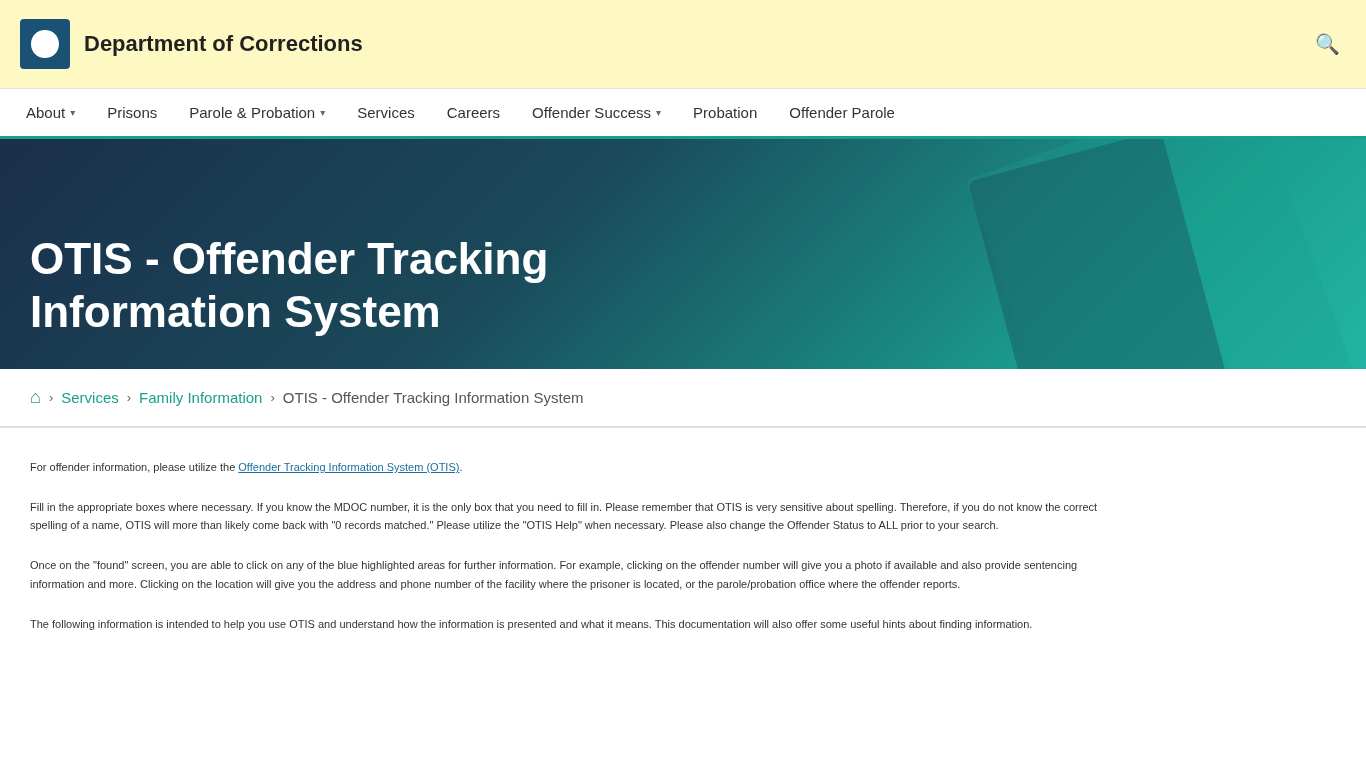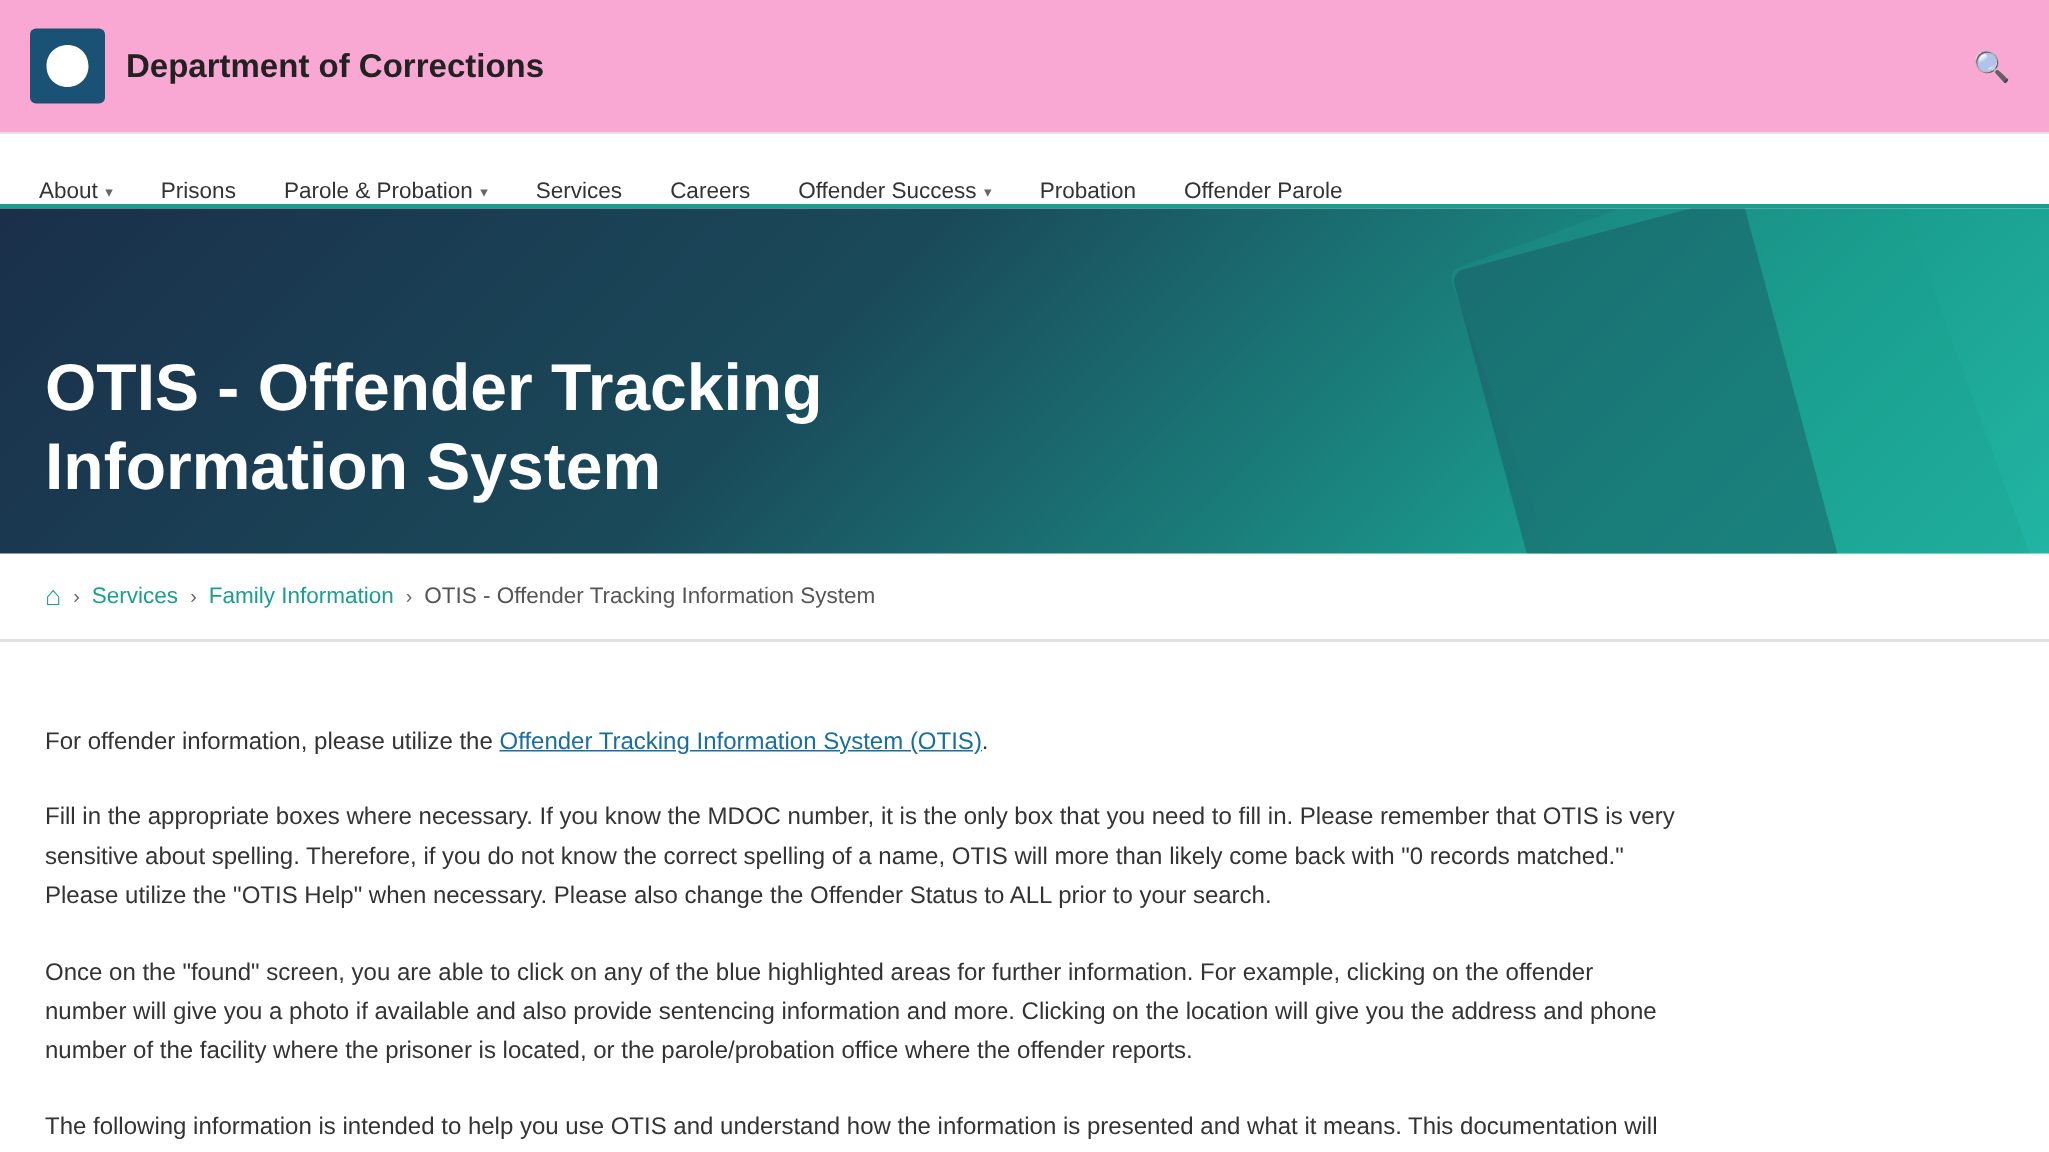--- a/index.html
+++ b/index.html
@@ -4,21 +4,21 @@
   <style>
     * { margin: 0; padding: 0; box-sizing: border-box; }
     body { font-family: Arial, sans-serif; font-size: 16px; color: #333; background: #fff; }
 
     
     .site-header {
       display: flex;
       align-items: center;
       padding: 0 20px;
       height: 89px;
-      background: #f9a8d4;
+      background: #fef9c3;
       border-bottom: 1px solid #e0e0e0;
       position: relative;
     }
     .logo-wrap {
       display: flex;
       align-items: center;
       gap: 14px;
       text-decoration: none;
     }
     .logo-icon {
@@ -51,21 +51,21 @@
       color: #555;
       font-size: 20px;
     }
 
     
     .main-nav {
       background: #fff;
       border-bottom: 3px solid #1a9e8f;
       padding: 0 10px;
       display: flex;
-      align-items: flex-end;
+      align-items: center;
       height: 50px;
       overflow: hidden;
     }
     .nav-item {
       display: flex;
       align-items: center;
       padding: 0 16px;
       font-size: 15px;
       color: #333;
       cursor: pointer;
@@ -150,24 +150,23 @@
       color: #555;
     }
 
     
     .content-area {
       padding: 30px 30px 40px 30px;
       max-width: 1150px;
     }
     .content-para {
       margin-bottom: 22px;
-      font-size: 16px;
+      font-size: 11px;
       line-height: 1.65;
       color: #333;
-      margin-top: 24px;
     }
     .content-link {
       color: #1a6e9e;
       text-decoration: underline;
       cursor: pointer;
     }
   </style>
 </head>
 <body>
 

